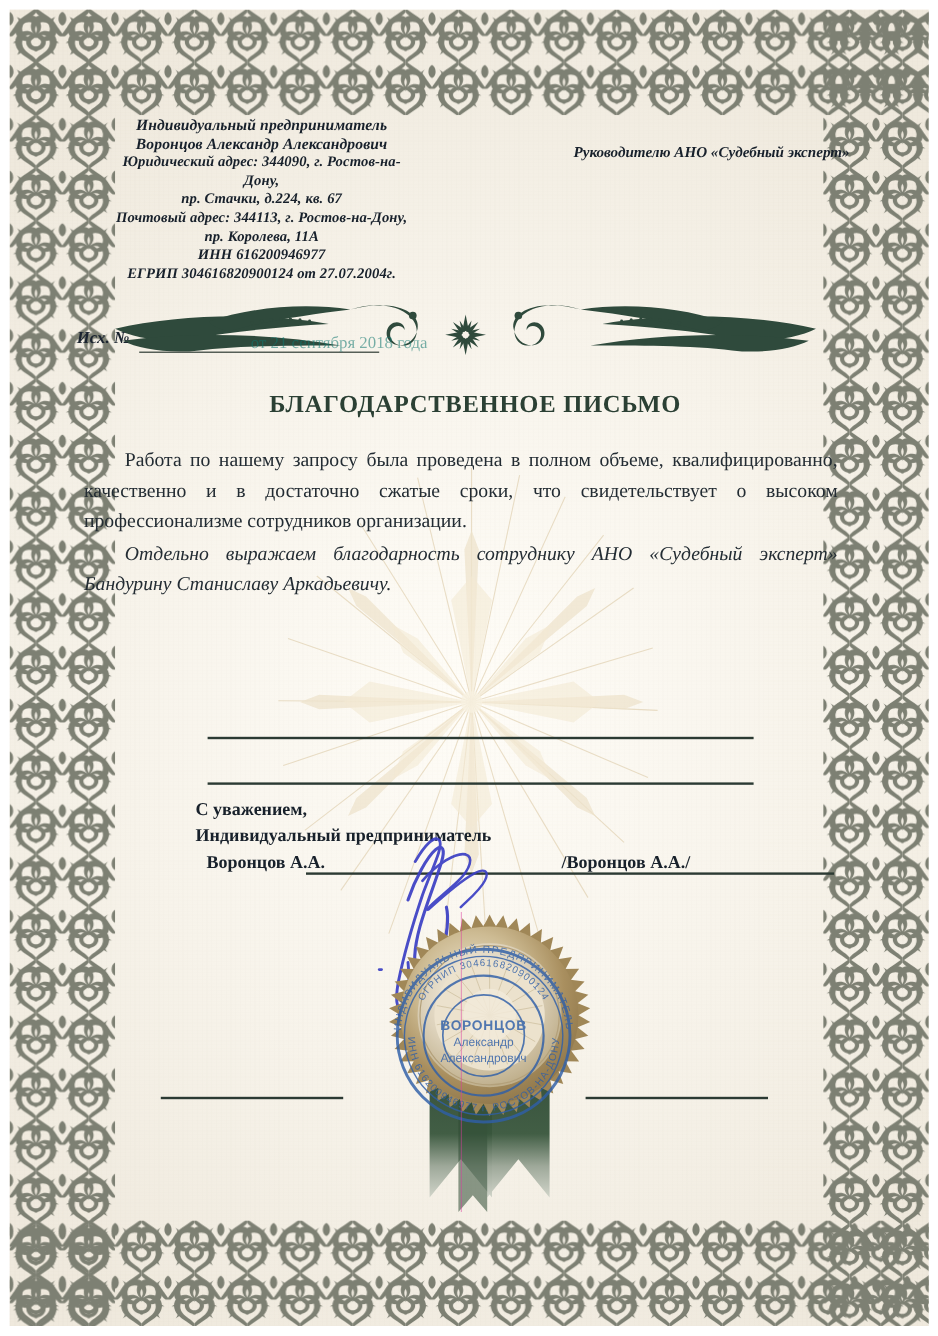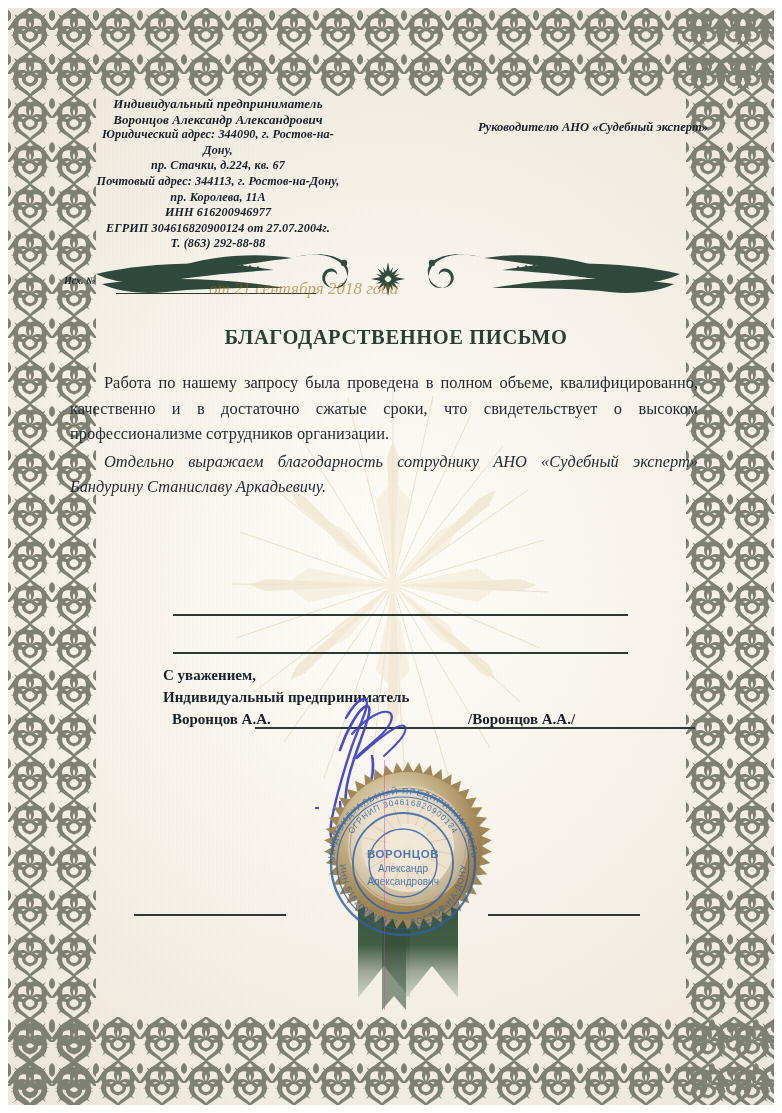--- a/index.html
+++ b/index.html
@@ -54,28 +54,28 @@
   .hdr-right{
     position:absolute;right:-8px;top:24px;width:300px;text-align:right;
     font-style:italic;font-weight:bold;font-size:12.6px;color:#18212c;
     white-space:nowrap;
   }
 
   
   #ishod{position:absolute;left:-4px;top:262px;width:640px;height:34px;}
   #ishod .lbl{
     position:absolute;left:0;top:5px;
-    font-style:italic;font-weight:bold;font-size:10px;color:#1b2430;
+    font-style:italic;font-weight:bold;font-size:14px;color:#1b2430;
   }
   #ishod .rule{
     position:absolute;left:52px;top:23px;width:200px;height:1.4px;background:#2e3b33;
   }
   #ishod .date{
     position:absolute;left:145px;top:9px;
-    font-style:italic;font-size:17px;color:#a16207;opacity:.55;
+    font-size:14px;color:#0f766e;opacity:.55;
     white-space:nowrap;
   }
 
   
   #flourish{position:absolute;left:10px;top:238px;width:620px;height:58px;pointer-events:none;}
 
   
   #title{
     position:absolute;left:12px;top:318px;width:632px;text-align:center;
     font-weight:bold;font-size:20.5px;letter-spacing:.6px;color:#2b4034;
@@ -232,21 +232,20 @@
       <div class="hdr-left">
         <div class="nm">Индивидуальный предприниматель</div>
         <div class="nm">Воронцов Александр Александрович</div>
         <div>Юридический адрес: 344090, г. Ростов-на-</div>
         <div>Дону,</div>
         <div>пр. Стачки, д.224, кв. 67</div>
         <div>Почтовый адрес: 344113, г. Ростов-на-Дону,</div>
         <div>пр. Королева, 11А</div>
         <div>ИНН 616200946977</div>
         <div>ЕГРИП 304616820900124 от 27.07.2004г.</div>
-        <div>Т. (863) 292-88-88</div>
       </div>
       <div class="hdr-right">Руководителю АНО «Судебный эксперт»</div>
     </div>
 
     <svg id="flourish" viewBox="0 0 620 58">
       <g fill="#2f4a3c">
 
         <path d="M18 28 C70 16 140 14 196 24 C160 26 118 30 84 36 C60 40 34 36 18 28 Z"></path>
         <path d="M24 38 C80 30 150 32 206 42 C168 42 122 42 88 46 C64 49 38 45 24 38 Z"></path>
         <path d="M96 22 C130 10 176 6 214 12 C180 16 142 22 112 30 C104 28 99 26 96 22 Z"></path>

